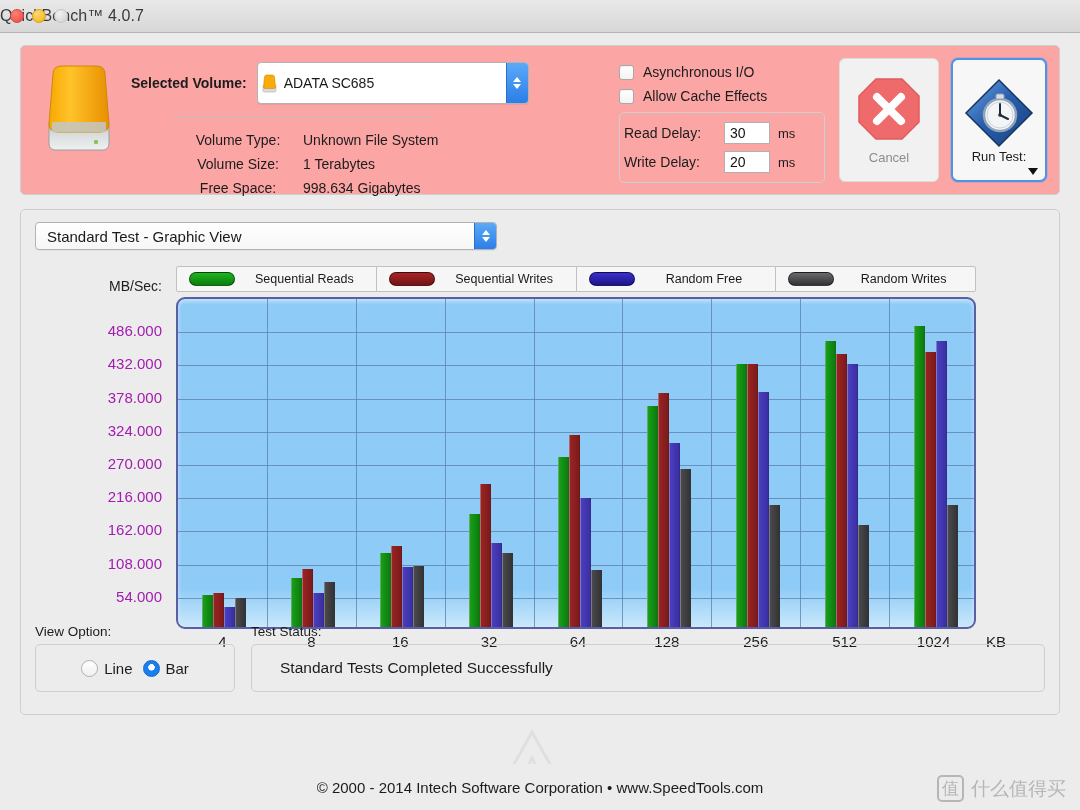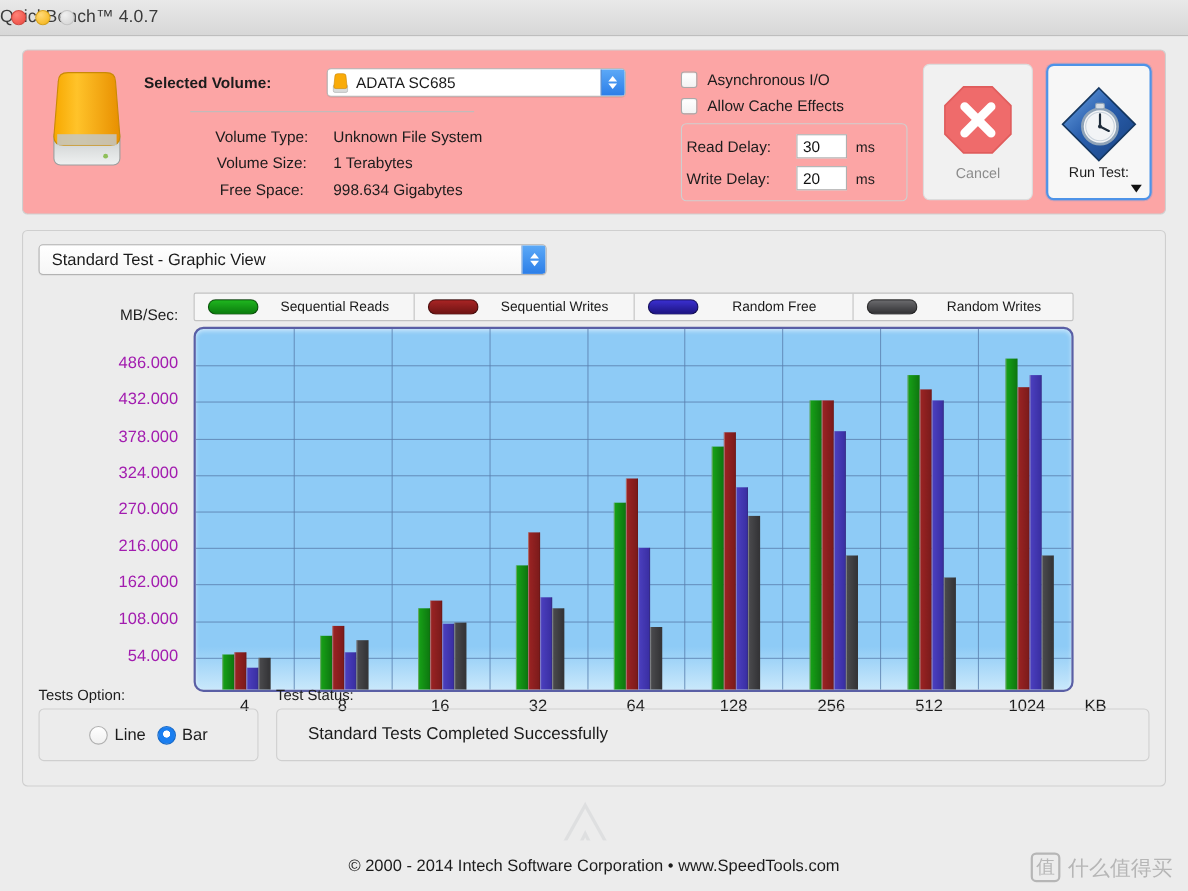--- a/index.html
+++ b/index.html
@@ -66,29 +66,28 @@
                 justify-content: center; padding-top: 6px; }
   .drive-svg { width: 70px; height: 94px; }
 
   
   #vol-col { flex: 1 1 auto; padding-left: 6px; padding-top: 6px; }
   #vol-row { display: flex; align-items: center; gap: 10px; }
   .lbl-bold { font-size: 14px; font-weight: bold; color: #1c1c1c; }
   #vol-select {
     position: relative;
     flex: 0 0 272px;
-    height: 26px;
+    height: 42px;
     background: #fff;
     border: 1px solid #b3b3b3;
     border-radius: 4px;
     box-shadow: 0 1px 0 rgba(0,0,0,.06);
     display: flex; align-items: center;
     padding-left: 4px;
     overflow: hidden;
-    margin-left: 40px;
   }
   .mini-drive { width: 15px; height: 19px; margin-right: 7px; flex: 0 0 15px; }
   #vol-select-text { font-size: 14px; color: #1a1a1a; flex: 1 1 auto; }
   .stepper-blue {
     position: absolute; right: 0; top: 0;
     width: 22px; height: 100%;
     background: linear-gradient(to bottom, #5ca9f7 0%, #2c7ee8 100%);
     border-left: 1px solid #2a6fc9;
     display: flex; flex-direction: column; align-items: center; justify-content: center;
     gap: 2px;
@@ -542,21 +541,21 @@
             <span class="xtick" style="left: 490.889px;">128</span>
             <span class="xtick" style="left: 579.778px;">256</span>
             <span class="xtick" style="left: 668.667px;">512</span>
             <span class="xtick" style="left: 757.556px;">1024</span>
           </div>
       </div>
 
       <div id="bottom-row">
 
         <div class="opt-group" id="view-group">
-          <span class="opt-caption">Tests Option:</span>
+          <span class="opt-caption">View Option:</span>
           <div class="opt-box">
             <div class="radio-row">
               <span class="radio"></span>
               <span class="radio-label">Line</span>
             </div>
             <div class="radio-row">
               <span class="radio on"></span>
               <span class="radio-label">Bar</span>
             </div>
           </div>

